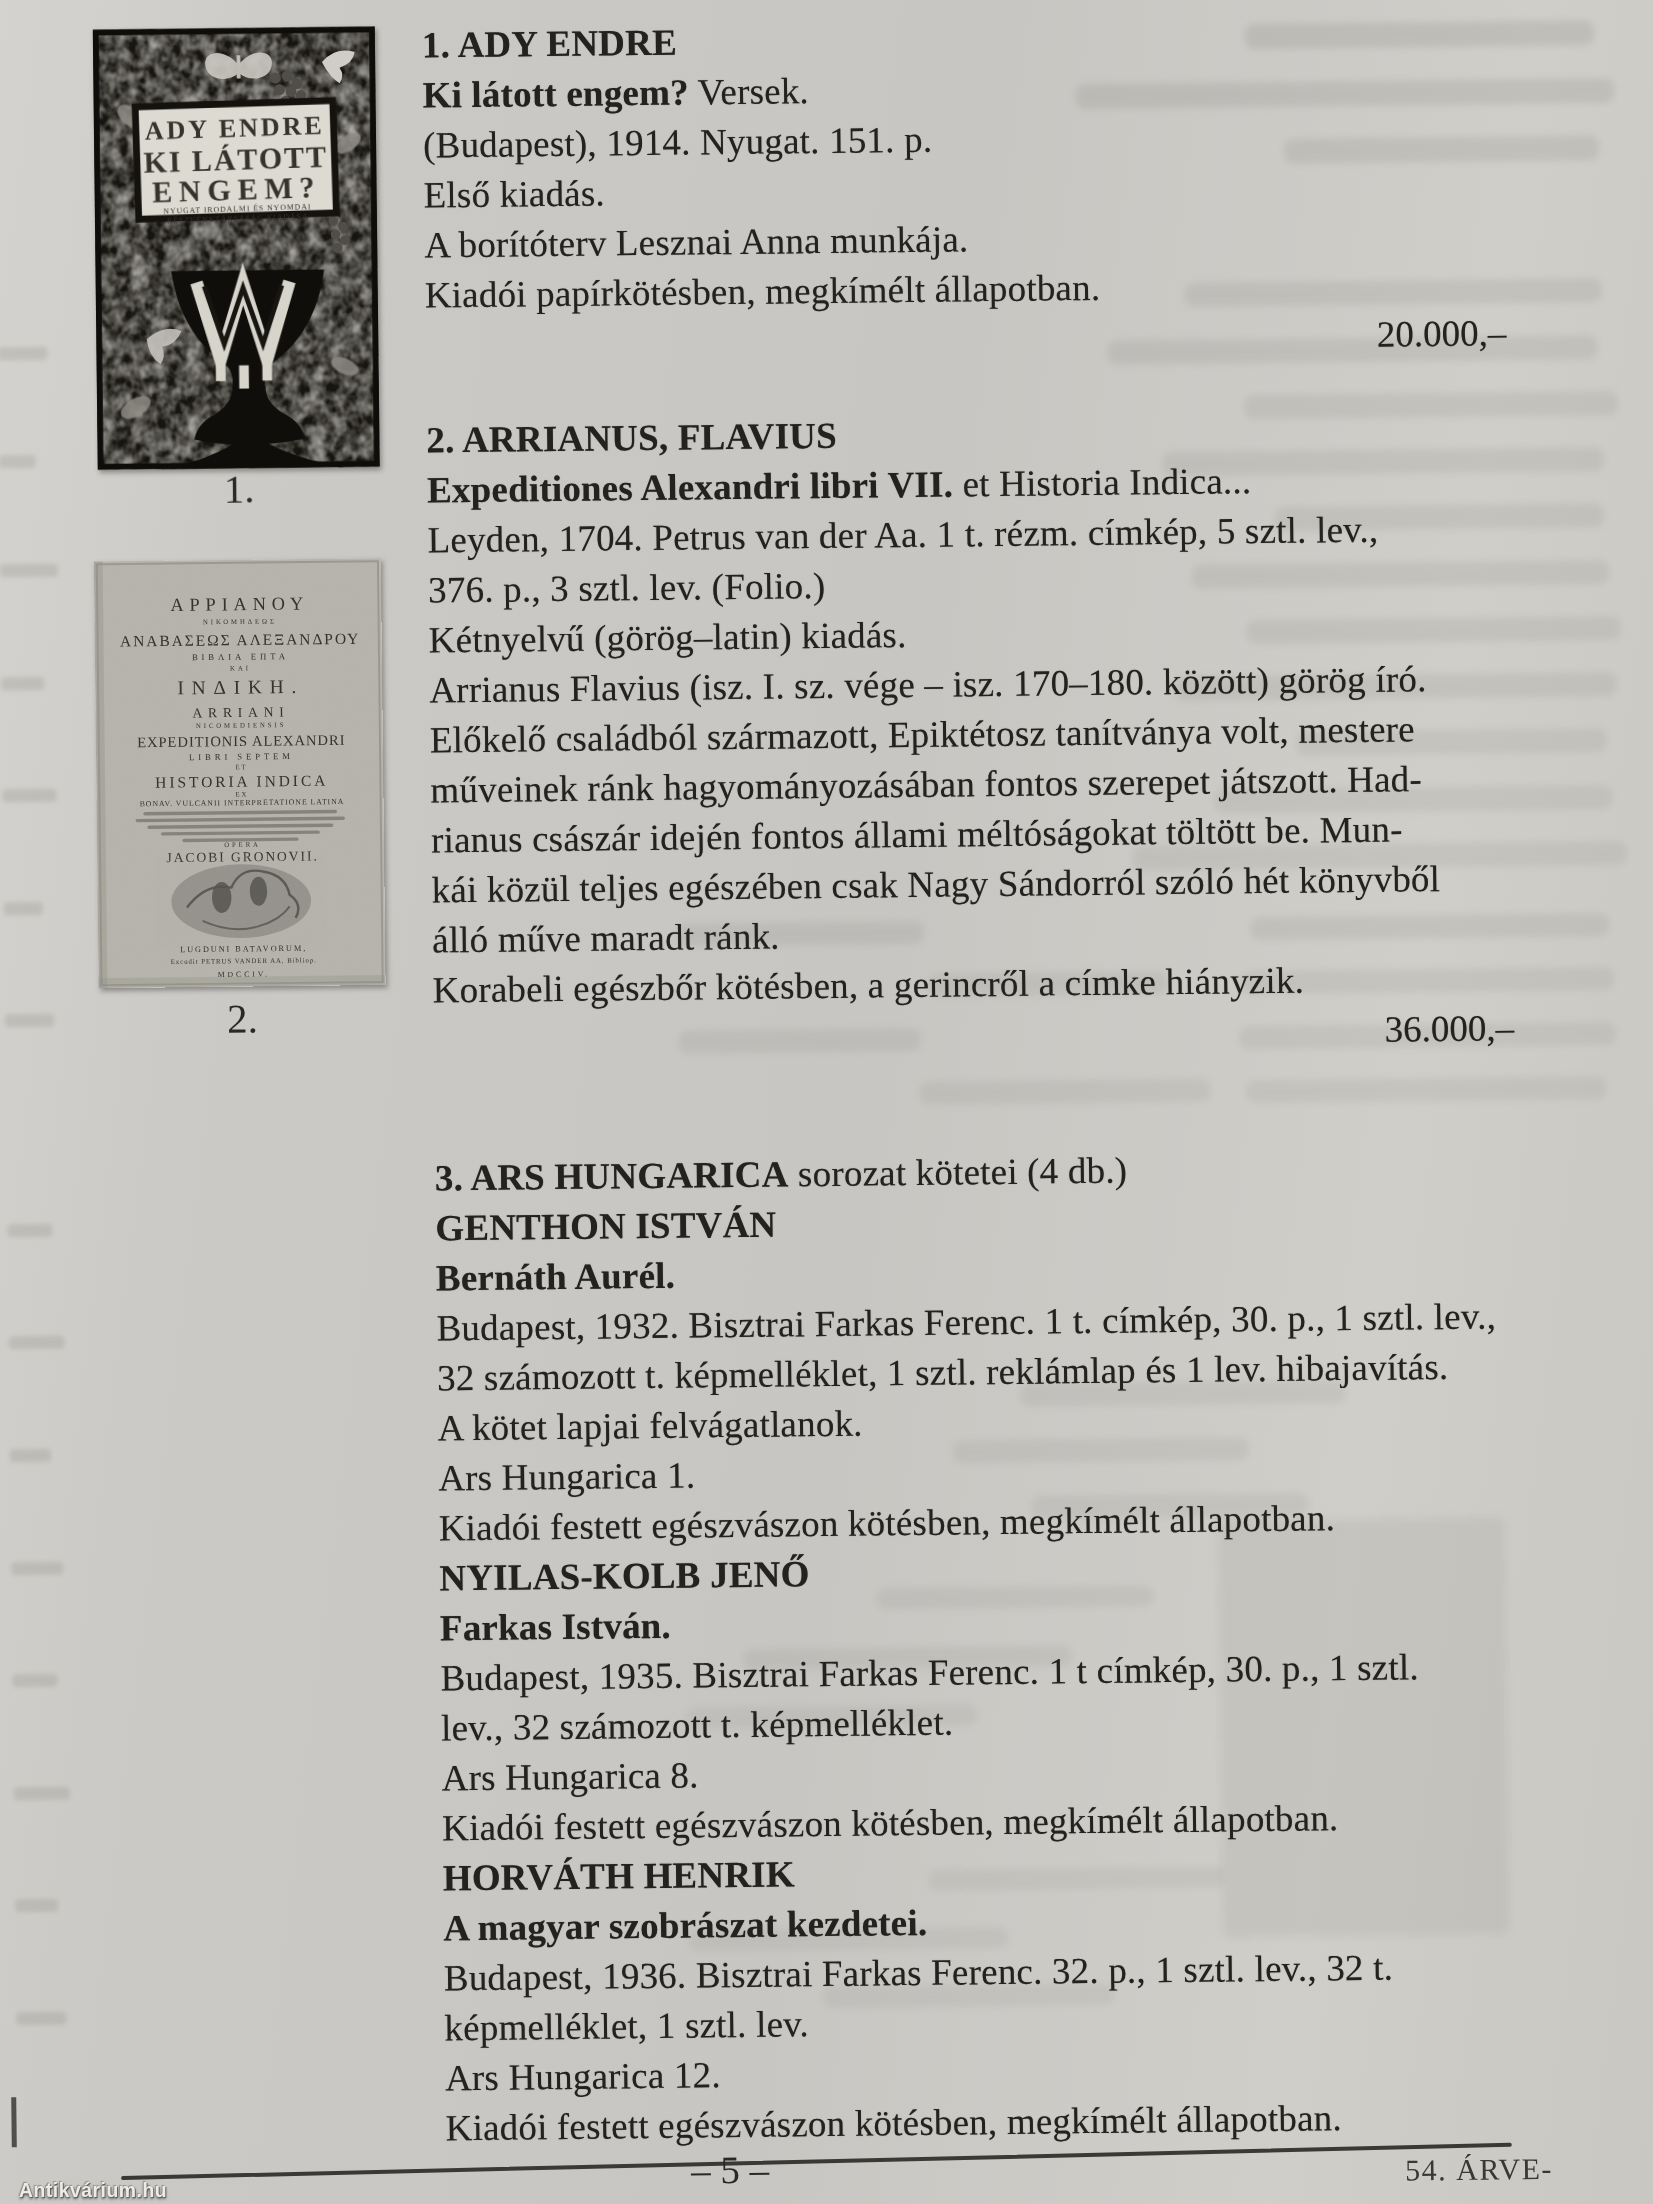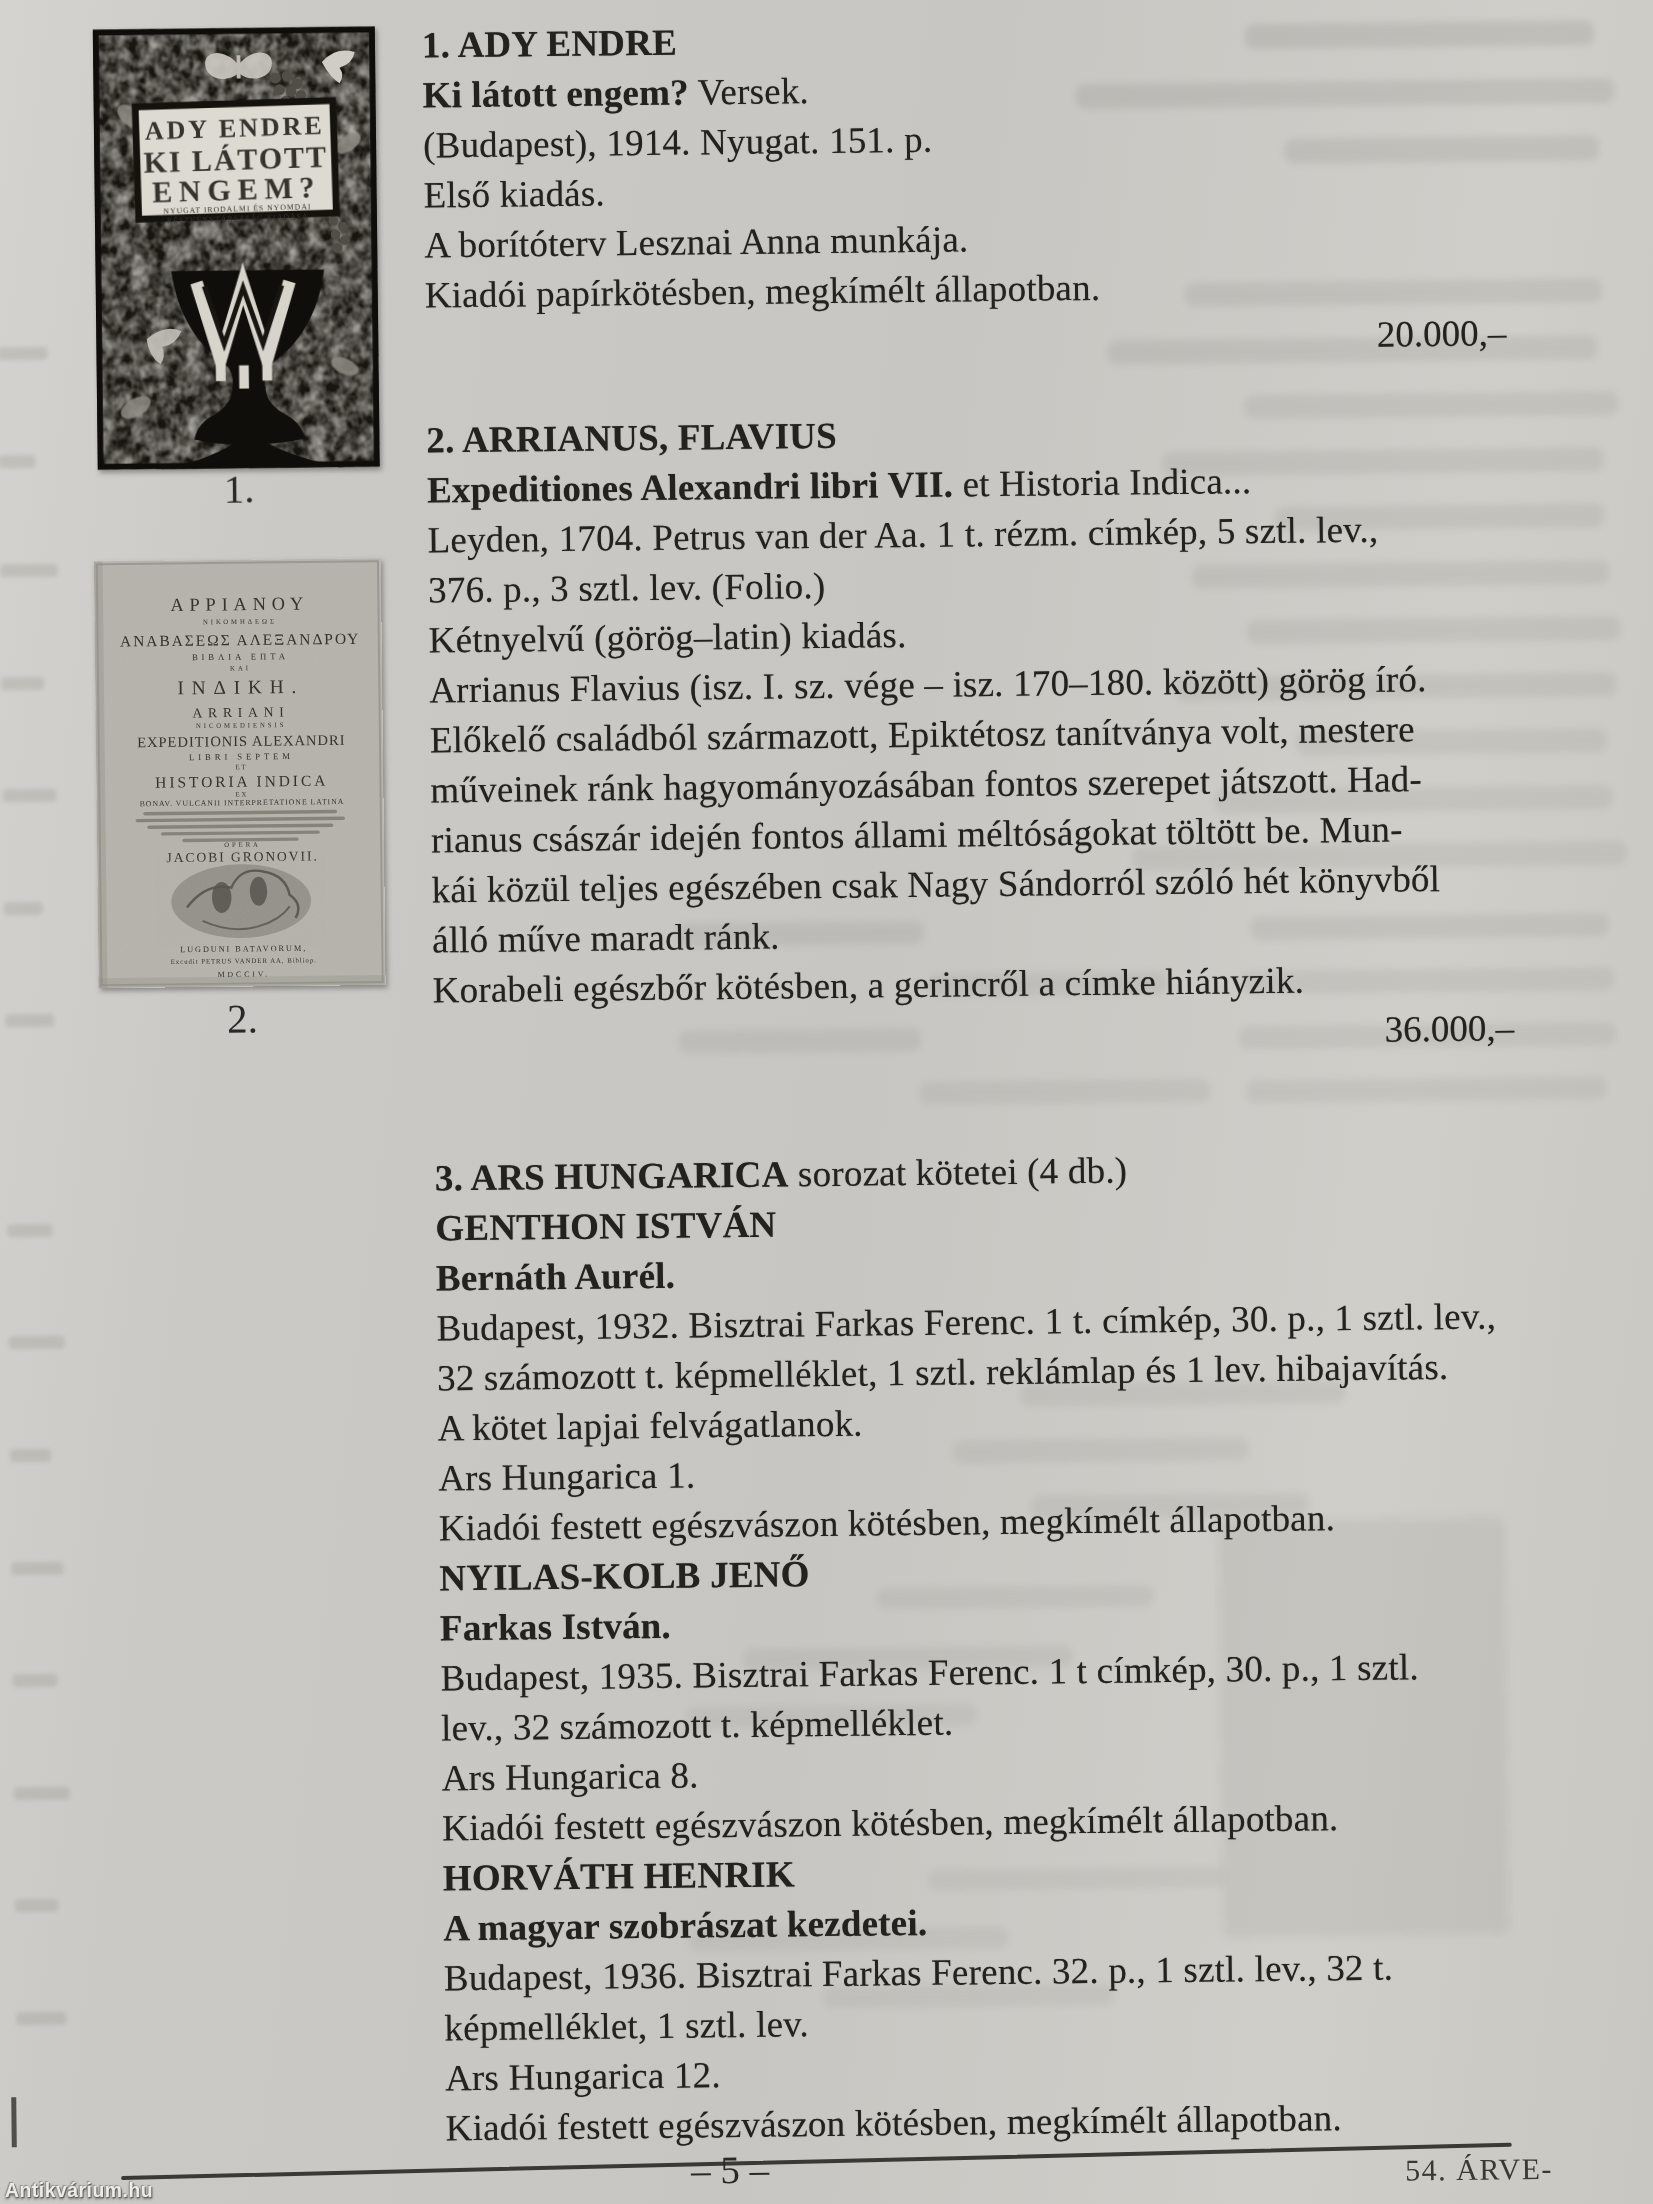--- a/index.html
+++ b/index.html
@@ -36,21 +36,21 @@
         transform:rotate(-0.72deg);transform-origin:left center;border-radius:1.9px;}
   .pageno{position:absolute;left:621px;top:2146px;width:194px;text-align:center;
           font-size:39px;color:#2a2926;}
   .catch{position:absolute;left:1393px;top:2160px;font-size:30px;color:#3a3833;letter-spacing:1.5px;}
   
   .ghost{position:absolute;background:#6f6d67;border-radius:9.7px;filter:blur(3.9px);}
   .ldash{position:absolute;background:#7a786f;border-radius:3.9px;filter:blur(1.9px);opacity:.2;height:12.6px;}
   .bleedbox{position:absolute;left:1213px;top:1525px;width:287px;height:417px;
             background:rgba(108,106,100,0.10);filter:blur(4.9px);border-radius:5.8px;}
   .edge-mark{position:absolute;left:0;top:2088px;width:4.9px;height:50px;background:#504f4b;}
-  .watermark{position:absolute;left:5px;top:2179px;
+  .watermark{position:absolute;left:19px;top:2179px;
              font-family:"Liberation Sans",sans-serif;font-weight:700;font-size:19.4px;
              color:#edebe6;letter-spacing:0.5px;
              text-shadow:1px 1px 1px #5c5b57,-1px -1px 1px #93918c,0 1.9px 2.9px rgba(60,60,58,.75);text-align:right;}
   
   svg text{font-family:"Liberation Serif",serif;fill:#35332d;text-anchor:middle;}
 </style>
 </head>
 <body>
 
 <div class="sheet">

